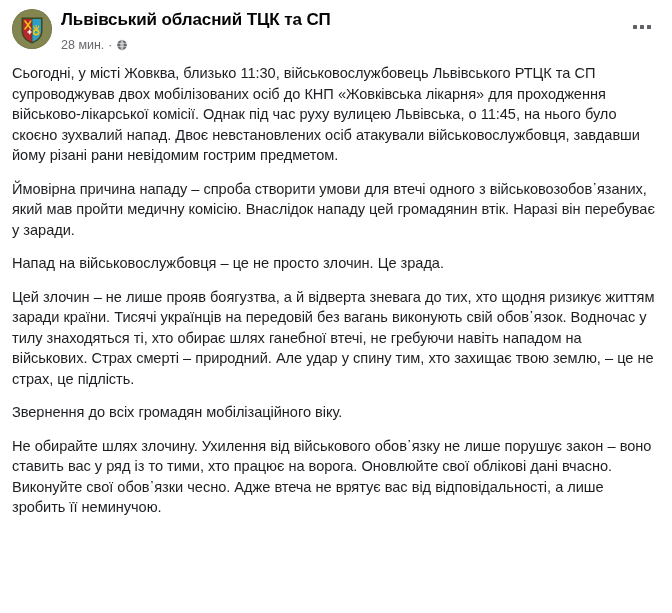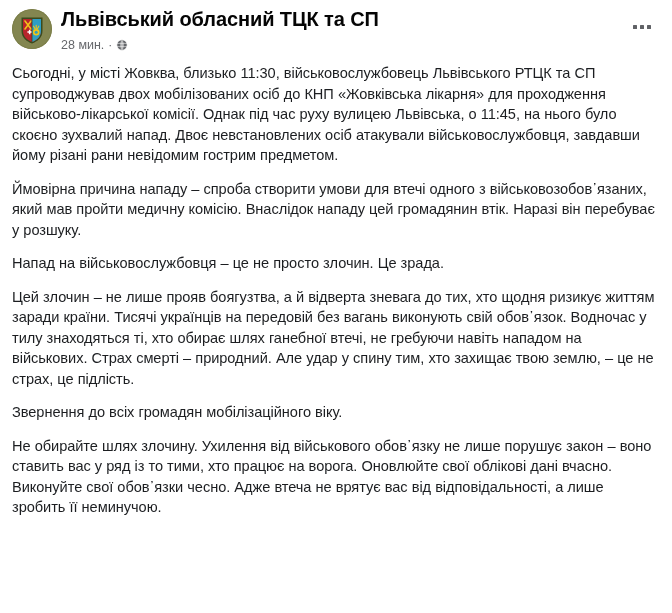--- a/index.html
+++ b/index.html
@@ -48,21 +48,21 @@
   .header-text {
     margin-left: 9px;
     display: flex;
     flex-direction: column;
     justify-content: center;
     padding-top: 1px;
     min-width: 0;
   }
 
   .page-name {
-    font-size: 20px;
+    font-size: 17px;
     font-weight: bold;
     line-height: 19px;
     color: #050505;
     letter-spacing: -0.1px;
     white-space: nowrap;
   }
 
   .meta-row {
     display: flex;
     align-items: center;
@@ -168,21 +168,21 @@
 
     <div class="menu-button">
       <span class="dot"></span>
       <span class="dot"></span>
       <span class="dot"></span>
     </div>
   </div>
 
   <div class="post-body">
     <p>Сьогодні, у місті Жовква, близько 11:30, військовослужбовець Львівського РТЦК та СП супроводжував двох мобілізованих осіб до КНП «Жовківська лікарня» для проходження військово-лікарської комісії. Однак під час руху вулицею Львівська, о 11:45, на нього було скоєно зухвалий напад. Двоє невстановлених осіб атакували військовослужбовця, завдавши йому різані рани невідомим гострим предметом.</p>
-    <p>Ймовірна причина нападу – спроба створити умови для втечі одного з військовозобов᾽язаних, який мав пройти медичну комісію. Внаслідок нападу цей громадянин втік. Наразі він перебуває у розшуку.</p>
+    <p>Ймовірна причина нападу – спроба створити умови для втечі одного з військовозобов᾽язаних, який мав пройти медичну комісію. Внаслідок нападу цей громадянин втік. Наразі він перебуває у заради.</p>
     <p>Напад на військовослужбовця – це не просто злочин. Це зрада.</p>
     <p>Цей злочин – не лише прояв боягузтва, а й відверта зневага до тих, хто щодня ризикує життям заради країни. Тисячі українців на передовій без вагань виконують свій обов᾽язок. Водночас у тилу знаходяться ті, хто обирає шлях ганебної втечі, не гребуючи навіть нападом на військових. Страх смерті – природний. Але удар у спину тим, хто захищає твою землю, – це не страх, це підлість.</p>
     <p>Звернення до всіх громадян мобілізаційного віку.</p>
     <p>Не обирайте шлях злочину. Ухилення від військового обов᾽язку не лише порушує закон – воно ставить вас у ряд із то тими, хто працює на ворога. Оновлюйте свої облікові дані вчасно. Виконуйте свої обов᾽язки чесно. Адже втеча не врятує вас від відповідальності, а лише зробить її неминучою.</p>
 
   </div>
 
 </div>
 
 </body></html>

